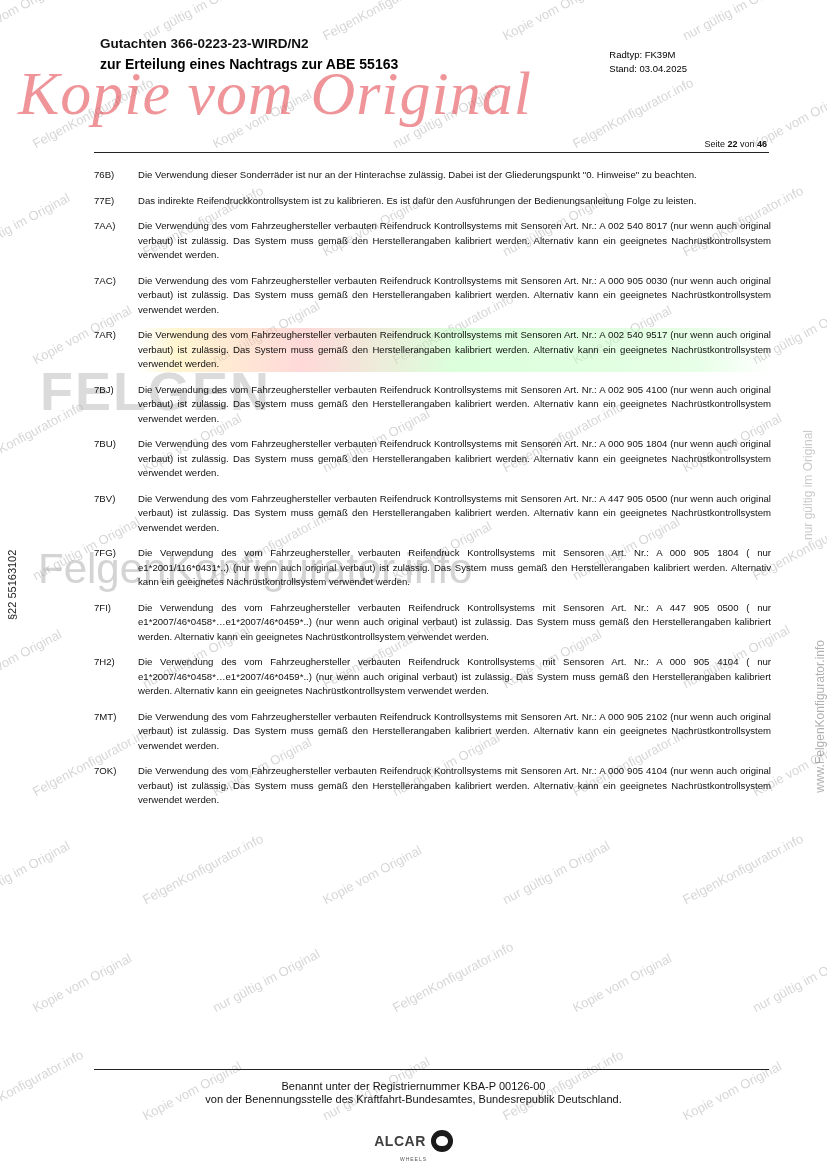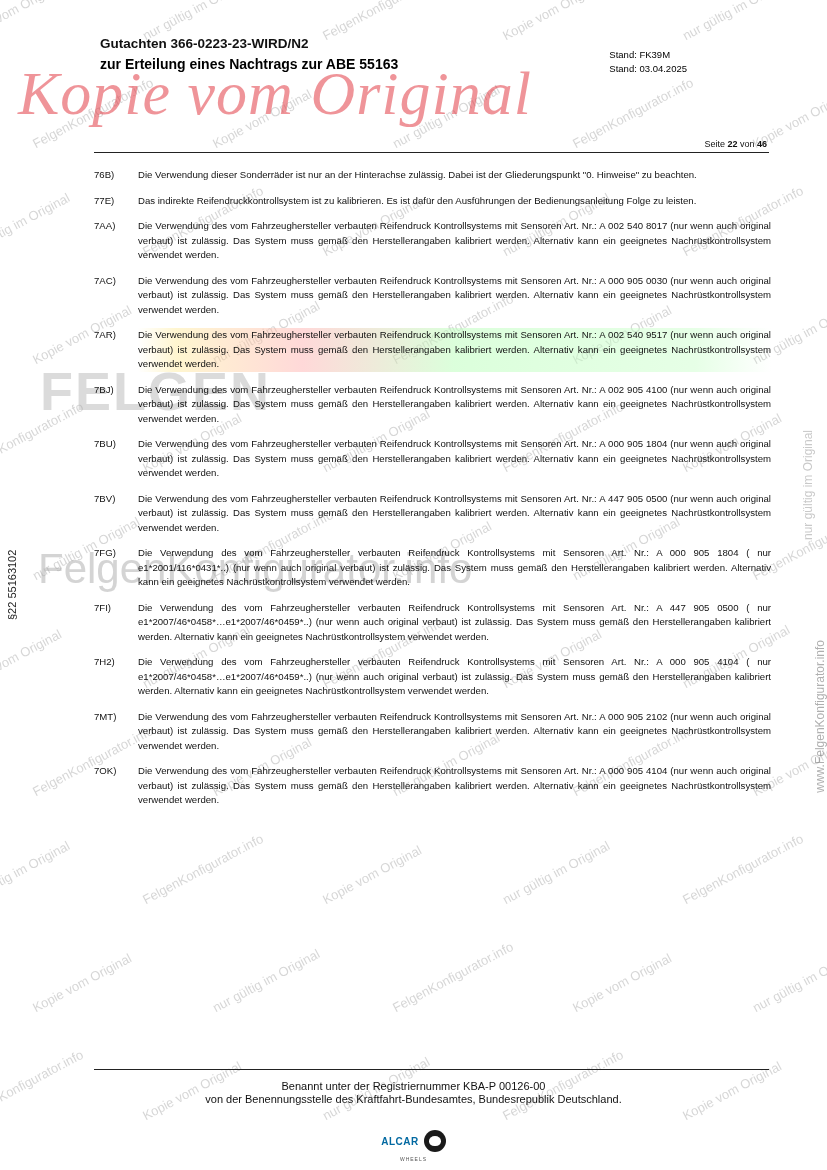--- a/index.html
+++ b/index.html
@@ -182,21 +182,21 @@
   .footer{
     position:absolute;left:0;right:0;bottom:64px;
     text-align:center;font-size:11px;line-height:13px;color:#111;
   }
   .alcar{
     position:absolute;left:0;right:0;bottom:18px;
     display:flex;justify-content:center;align-items:center;gap:5px;
   }
   .alcar-text{
     font-family:"Liberation Sans", sans-serif;
-    font-size:10px;font-weight:bold;color:#0369a1;letter-spacing:0.5px;
+    font-size:14px;font-weight:bold;color:#404040;letter-spacing:0.5px;
   }
   .alcar-sub{
     position:absolute;left:0;right:0;bottom:8px;text-align:center;
     font-size:5px;color:#555;letter-spacing:1px;
   }
   .alcar-badge{
     width:22px;height:22px;border-radius:50%;
     background:#1a1a1a;position:relative;
   }
   .alcar-badge:after{
@@ -275,21 +275,21 @@
   <div class="wm-side-right2">nur gültig im Original</div>
 
   <div class="side-id">§22  55163102</div>
 
   <div class="header">
     <div class="h-title">Gutachten 366-0223-23-WIRD/N2</div>
     <div class="h-sub">zur Erteilung eines Nachtrags zur ABE 55163</div>
   </div>
 
   <div class="h-right-block">
-    <div>Stand: FK39M</div>
+    <div>Radtyp: FK39M</div>
     <div>Stand: 03.04.2025</div>
   </div>
 
 
   <div class="page-no">
     <span>Seite</span>
     <b>22</b>
     <span>von</span>
     <b>46</b>
   </div>

